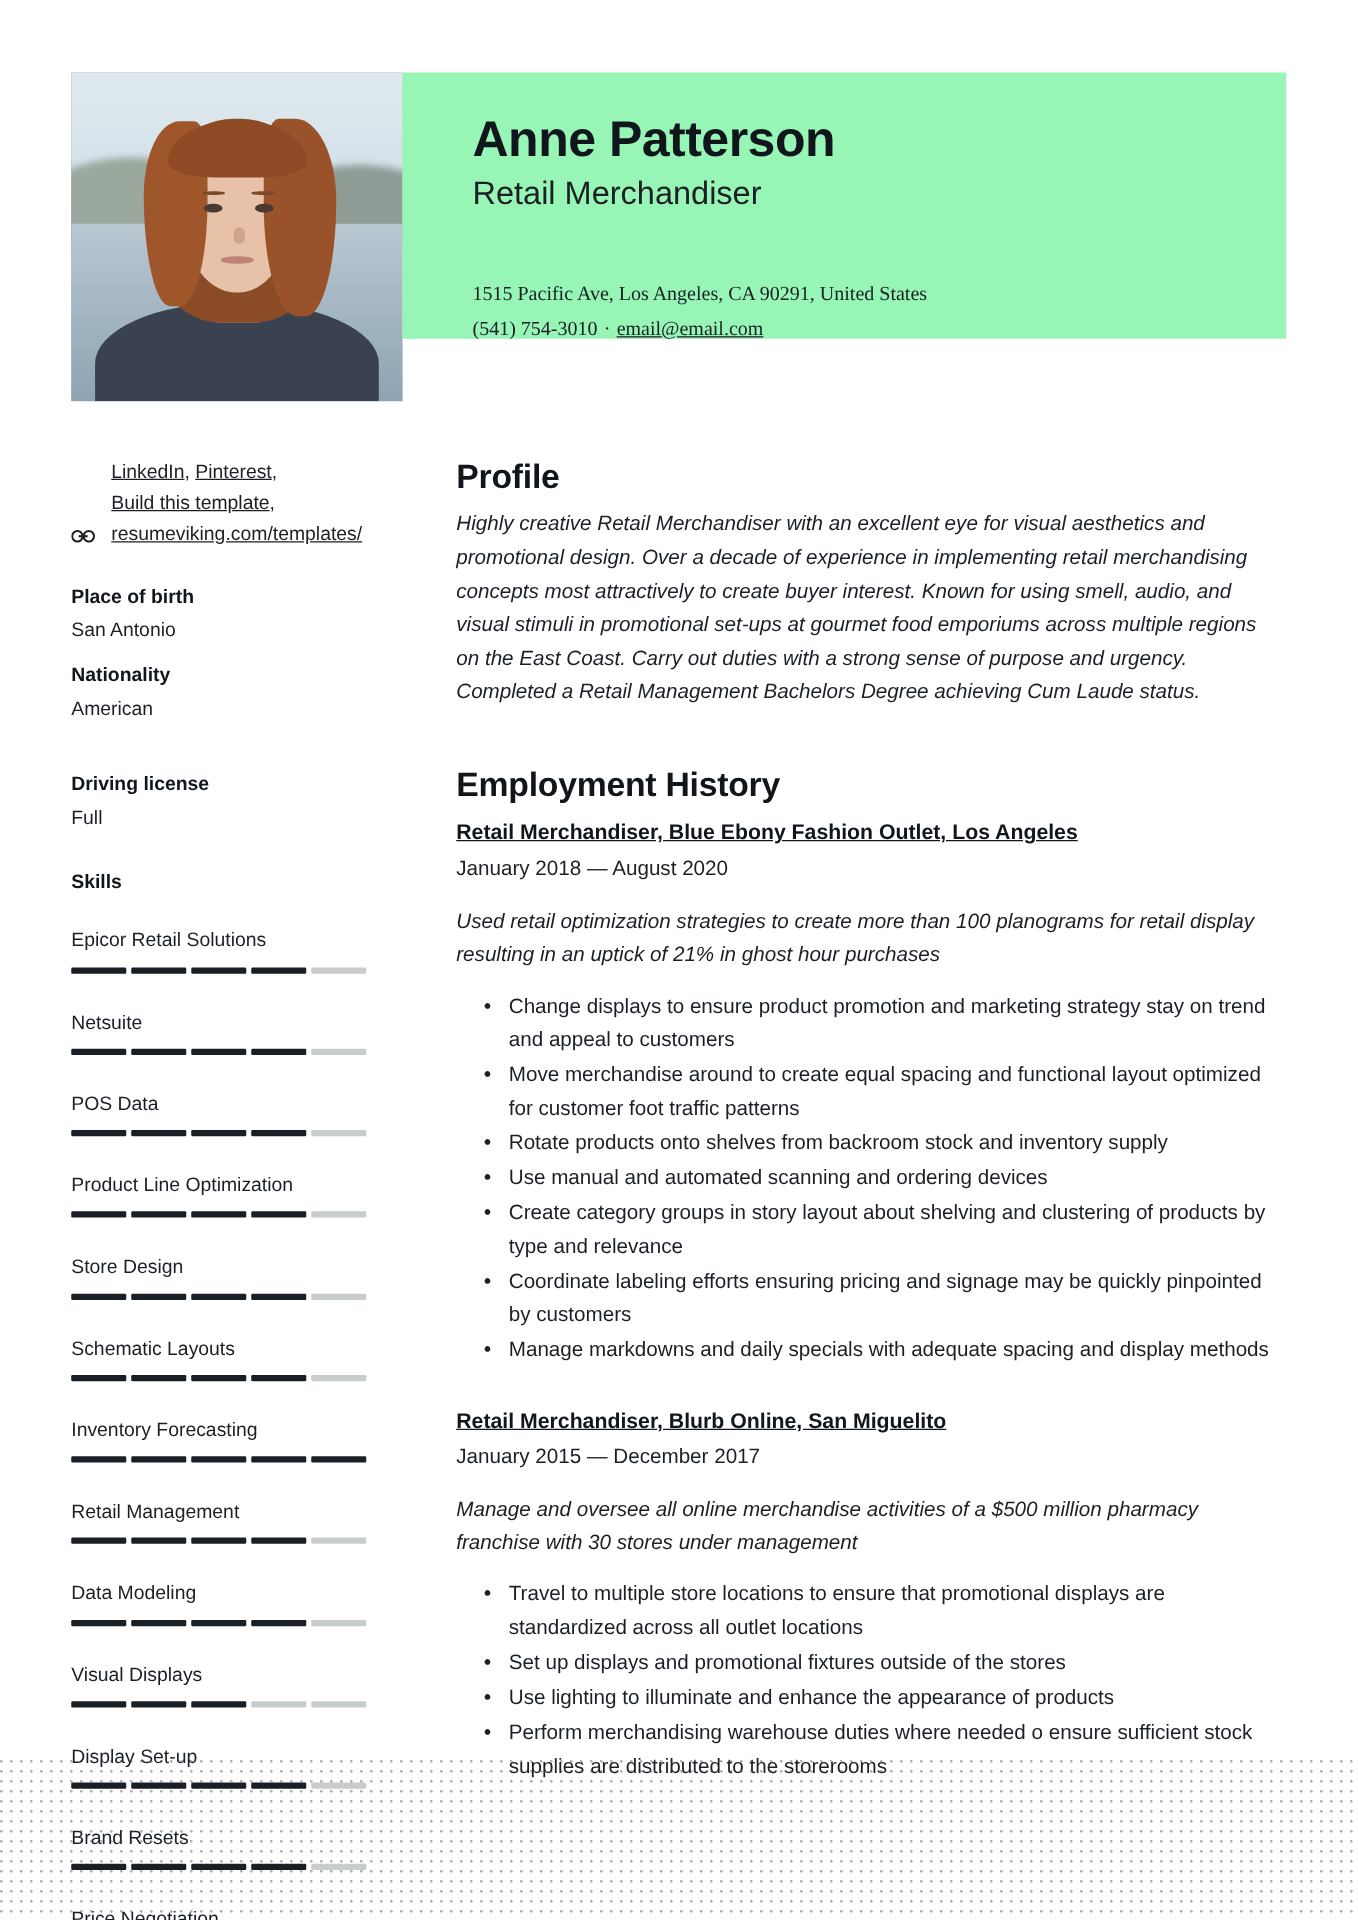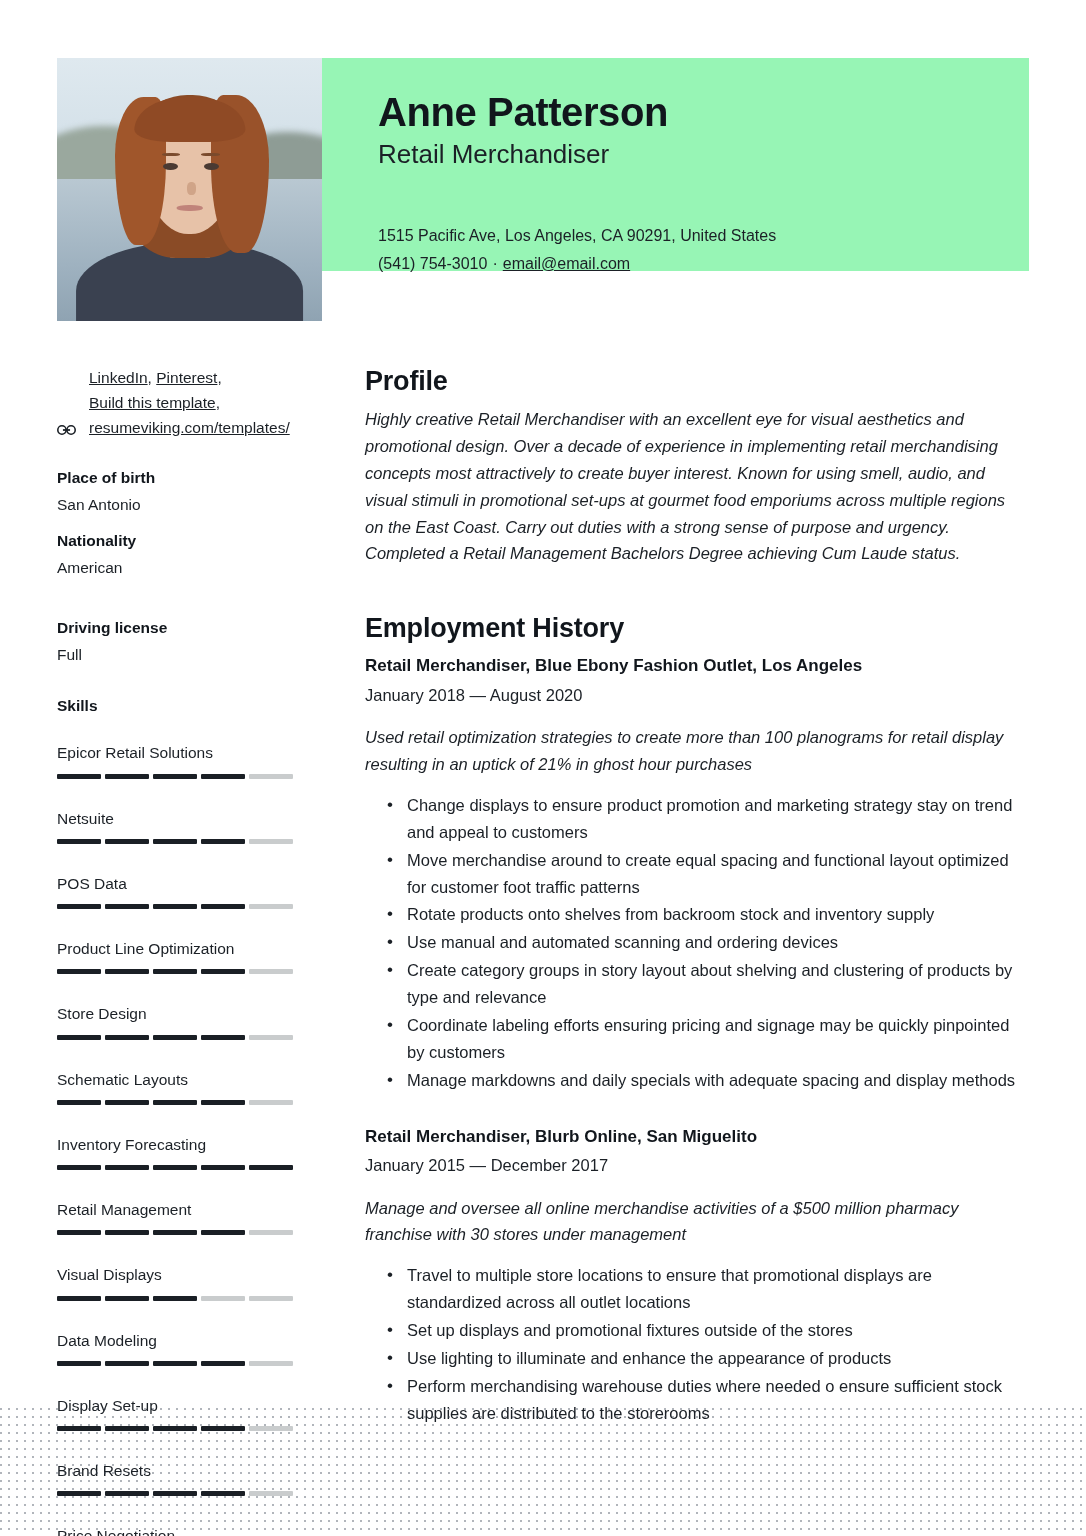--- a/index.html
+++ b/index.html
@@ -156,20 +156,21 @@
     line-height: 1.25;
     margin-top: 3px;
     color: #1b2026;
   }
 
   #contact {
     margin-top: 52px;
     font-size: 16px;
     line-height: 1.72;
     color: #1b2026;
+    font-family: Liberation Serif, serif;
   }
   #contact a, #contact .link {
     color: #1b2026;
     text-decoration: underline;
   }
   .sep-dot { padding: 0 5px; }
 
   
   #sidebar {
     position: absolute;
@@ -271,20 +272,21 @@
   #employment-section { margin-top: 46px; }
 
   .job { margin-top: 0; }
   .job + .job { margin-top: 30px; }
 
   .job-title {
     font-size: 17px;
     font-weight: bold;
     color: #11161c;
     line-height: 1.5;
+    text-decoration: underline;
   }
   .job-dates {
     font-size: 16.5px;
     color: #1b2026;
     line-height: 1.55;
     margin-top: 4px;
   }
   .job-summary {
     font-size: 16.5px;
     font-style: italic;
@@ -463,36 +465,36 @@
           <div class="skill-name">Retail Management</div>
           <div class="skill-bar">
             <span class="seg on"></span>
             <span class="seg on"></span>
             <span class="seg on"></span>
             <span class="seg on"></span>
             <span class="seg"></span>
           </div>
         </div>
         <div class="skill">
+          <div class="skill-name">Data Modeling</div>
+          <div class="skill-bar">
+            <span class="seg on"></span>
+            <span class="seg on"></span>
+            <span class="seg on"></span>
+            <span class="seg on"></span>
+            <span class="seg"></span>
+          </div>
+        </div>
+        <div class="skill">
           <div class="skill-name">Visual Displays</div>
           <div class="skill-bar">
             <span class="seg on"></span>
             <span class="seg on"></span>
             <span class="seg on"></span>
             <span class="seg"></span>
-            <span class="seg"></span>
-          </div>
-        </div>
-        <div class="skill">
-          <div class="skill-name">Data Modeling</div>
-          <div class="skill-bar">
-            <span class="seg on"></span>
-            <span class="seg on"></span>
-            <span class="seg on"></span>
-            <span class="seg on"></span>
             <span class="seg"></span>
           </div>
         </div>
         <div class="skill">
           <div class="skill-name">Display Set-up</div>
           <div class="skill-bar">
             <span class="seg on"></span>
             <span class="seg on"></span>
             <span class="seg on"></span>
             <span class="seg on"></span>

